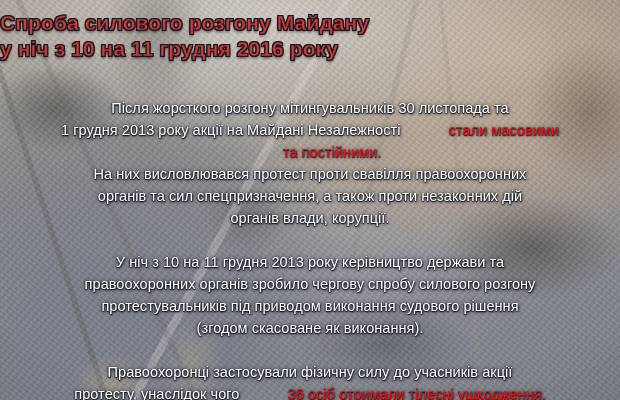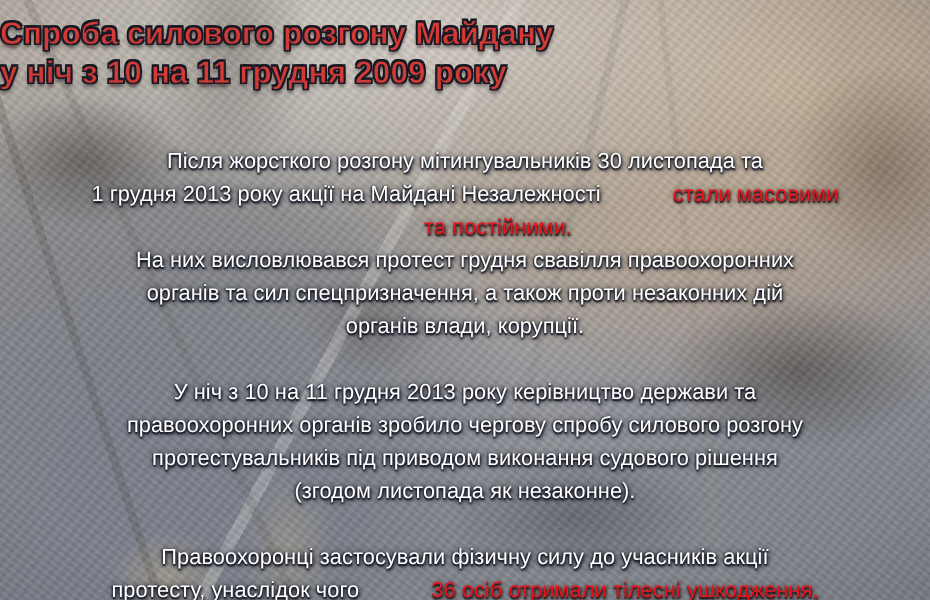--- a/index.html
+++ b/index.html
@@ -156,38 +156,38 @@
   <div class="bg-layer bg-haze"></div>
   <div class="bg-layer bg-debris"></div>
   <div class="bg-layer bg-lines"></div>
   <div class="bg-layer bg-grain"></div>
   <div class="bg-layer bg-vignette"></div>
 
   <div class="content">
 
     <div class="title-block">
       <div class="title-line" data-reflect="Спроба силового розгону Майдану">Спроба силового розгону Майдану</div>
-      <div class="title-line" data-reflect="у ніч з 10 на 11 грудня 2013 року">у ніч з 10 на 11 грудня 2009 року</div>
+      <div class="title-line" data-reflect="у ніч з 10 на 11 грудня 2013 року">у ніч з 10 на 11 грудня 2016 року</div>
     </div>
 
     <div class="body-block" id="body-block" style="top: 97px;">
         <div class="para">
           <div class="line"><span>Після жорсткого розгону мітингувальників 30 листопада та</span></div>
           <div class="line"><span>1 грудня 2013 року акції на Майдані Незалежності </span><span class="hl">стали масовими</span></div>
           <div class="line"><span class="hl">та постійними.</span></div>
-          <div class="line"><span>На них висловлювався протест грудня свавілля правоохоронних</span></div>
+          <div class="line"><span>На них висловлювався протест проти свавілля правоохоронних</span></div>
           <div class="line"><span>органів та сил спецпризначення, а також проти незаконних дій</span></div>
           <div class="line"><span>органів влади, корупції.</span></div>
         </div>
         <div class="para-gap"></div>
         <div class="para">
           <div class="line"><span>У ніч з 10 на 11 грудня 2013 року керівництво держави та</span></div>
           <div class="line"><span>правоохоронних органів зробило чергову спробу силового розгону</span></div>
           <div class="line"><span>протестувальників під приводом виконання судового рішення</span></div>
-          <div class="line"><span>(згодом листопада як незаконне).</span></div>
+          <div class="line"><span>(згодом скасоване як виконання).</span></div>
         </div>
         <div class="para-gap"></div>
         <div class="para">
           <div class="line"><span>Правоохоронці застосували фізичну силу до учасників акції</span></div>
           <div class="line"><span>протесту, унаслідок чого </span><span class="hl">36 осіб отримали тілесні ушкодження,</span></div>
         </div>
       </div>
 
   </div>
 </div>

